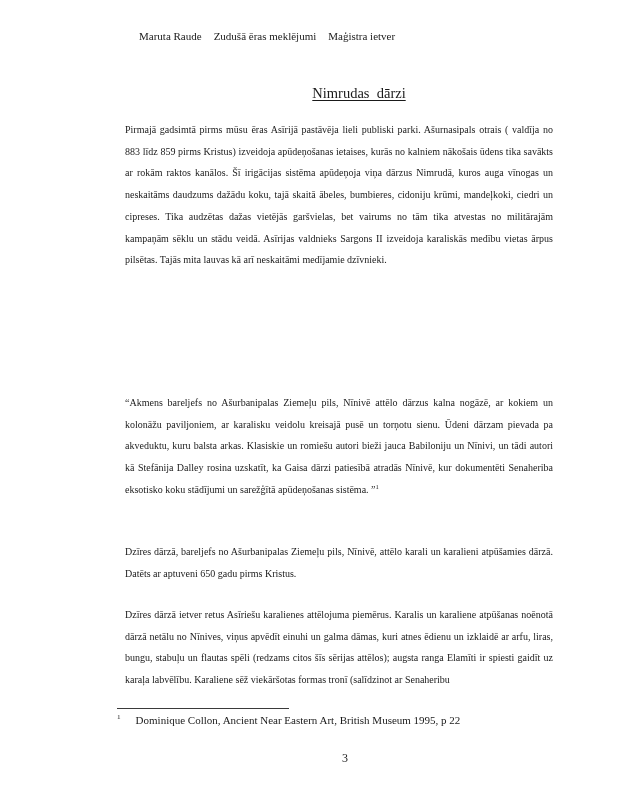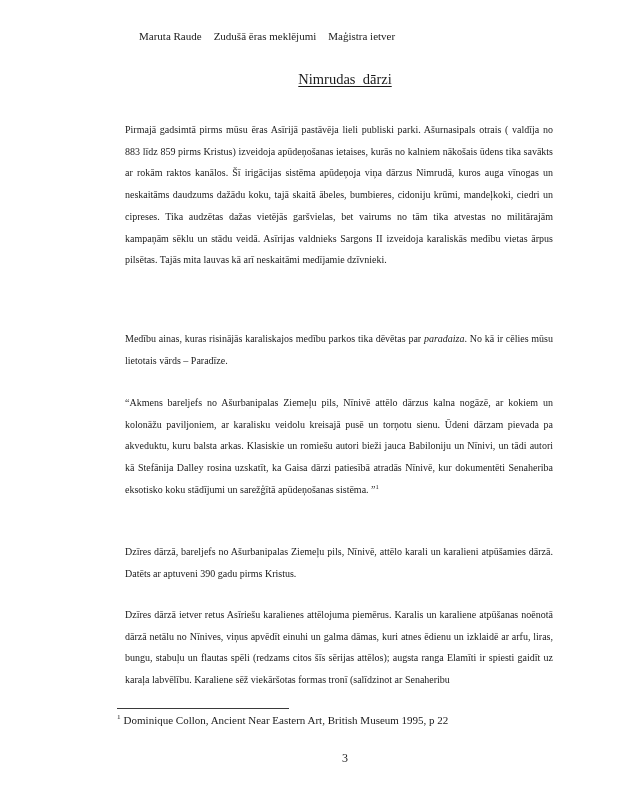--- a/index.html
+++ b/index.html
@@ -23,21 +23,21 @@
     display: flex;
     gap: 12px;
     font-size: 11px;
     white-space: nowrap;
   }
   .section-title {
     position: absolute;
     top: 71px;
     left: 345px;
     transform: translateX(-50%);
-    margin: 0;
+    margin: 14px;
     font-size: 14.5px;
     font-weight: normal;
     text-decoration: underline;
     text-underline-offset: 2px;
     white-space: pre;
   }
   .para {
     position: absolute;
     left: 117px;
     width: 428px;
@@ -62,21 +62,21 @@
   }
   .footnote {
     position: absolute;
     left: 117px;
     top: 713px;
     width: 428px;
     margin: 0;
     font-size: 11px;
     line-height: 15px;
   }
-  .footnote .fn-text { margin-left: 3px; }
+  .footnote .fn-text { margin-left: 15px; }
   .page-number {
     position: absolute;
     top: 751px;
     left: 345px;
     transform: translateX(-50%);
     font-size: 12px;
   }
 </style>
 </head>
 <body>
@@ -86,25 +86,24 @@
   <header class="running-header">
     <span>Maruta Raude</span>
     <span>Zudušā ēras meklējumi</span>
     <span>Maģistra ietver</span>
   </header>
 
   <h1 class="section-title">Nimrudas  dārzi</h1>
 
   <p class="para" style="top:111px"><span>Pirmajā gadsimtā pirms mūsu ēras Asīrijā pastāvēja lieli publiski parki.  Ašurnasipals otrais ( valdīja no 883 līdz 859 pirms Kristus) izveidoja apūdeņošanas ietaises, kurās no kalniem nākošais ūdens tika savākts ar rokām raktos kanālos.  Šī irigācijas sistēma apūdeņoja viņa dārzus Nimrudā, kuros auga vīnogas un neskaitāms daudzums dažādu koku, tajā skaitā ābeles, bumbieres, cidoniju krūmi, mandeļkoki, ciedri un cipreses.  Tika audzētas dažas vietējās garšvielas, bet vairums no tām tika atvestas no militārajām kampaņām sēklu un stādu veidā.  Asīrijas valdnieks Sargons II izveidoja karaliskās medību vietas ārpus pilsētas.  Tajās mita lauvas kā arī neskaitāmi medījamie dzīvnieki.</span></p>
 
-  <p class="para" style="top:320px"><span>Medību ainas, kuras risinājās karaliskajos medību parkos tika dēvētas par </span><em>paradaiza</em><span>.  No kā ir cēlies mūsu lietotais vārds – Paradīze.</span></p>
 
   <p class="para" style="top:384px"><span>“Akmens bareljefs no Ašurbanipalas Ziemeļu pils, Nīnivē attēlo dārzus kalna nogāzē, ar kokiem un kolonāžu paviljoniem, ar karalisku veidolu kreisajā pusē un torņotu sienu.  Ūdeni dārzam pievada pa akveduktu, kuru balsta arkas.  Klasiskie un romiešu autori bieži jauca Babiloniju un Nīnivi, un tādi autori kā Stefānija Dalley rosina uzskatīt, ka Gaisa dārzi patiesībā atradās Nīnivē, kur dokumentēti Senaheriba eksotisko koku stādījumi un sarežģītā apūdeņošanas sistēma. ”</span><sup>1</sup></p>
 
-  <p class="para" style="top:533px"><span>Dzīres dārzā, bareljefs no Ašurbanipalas Ziemeļu pils, Nīnivē, attēlo karali un karalieni atpūšamies dārzā.  Datēts ar aptuveni 390 gadu pirms Kristus.</span></p>
+  <p class="para" style="top:533px"><span>Dzīres dārzā, bareljefs no Ašurbanipalas Ziemeļu pils, Nīnivē, attēlo karali un karalieni atpūšamies dārzā.  Datēts ar aptuveni 650 gadu pirms Kristus.</span></p>
 
   <p class="para" style="top:596px"><span>Dzīres dārzā ietver retus Asīriešu karalienes attēlojuma piemērus.  Karalis un karaliene atpūšanas noēnotā dārzā netālu no Nīnives, viņus apvēdīt einuhi un galma dāmas, kuri atnes ēdienu un izklaidē ar arfu, liras, bungu, stabuļu un flautas spēli (redzams citos šīs sērijas attēlos); augsta ranga Elamīti ir spiesti gaidīt uz karaļa labvēlību.  Karaliene sēž viekāršotas formas tronī (salīdzinot ar Senaheribu</span></p>
 
   <div class="footnote-separator"></div>
 
   <p class="footnote"><sup>1</sup><span class="fn-text">Dominique Collon, Ancient Near Eastern Art, British Museum 1995, p 22</span></p>
 
   <div class="page-number">3</div>
 
 </div>

